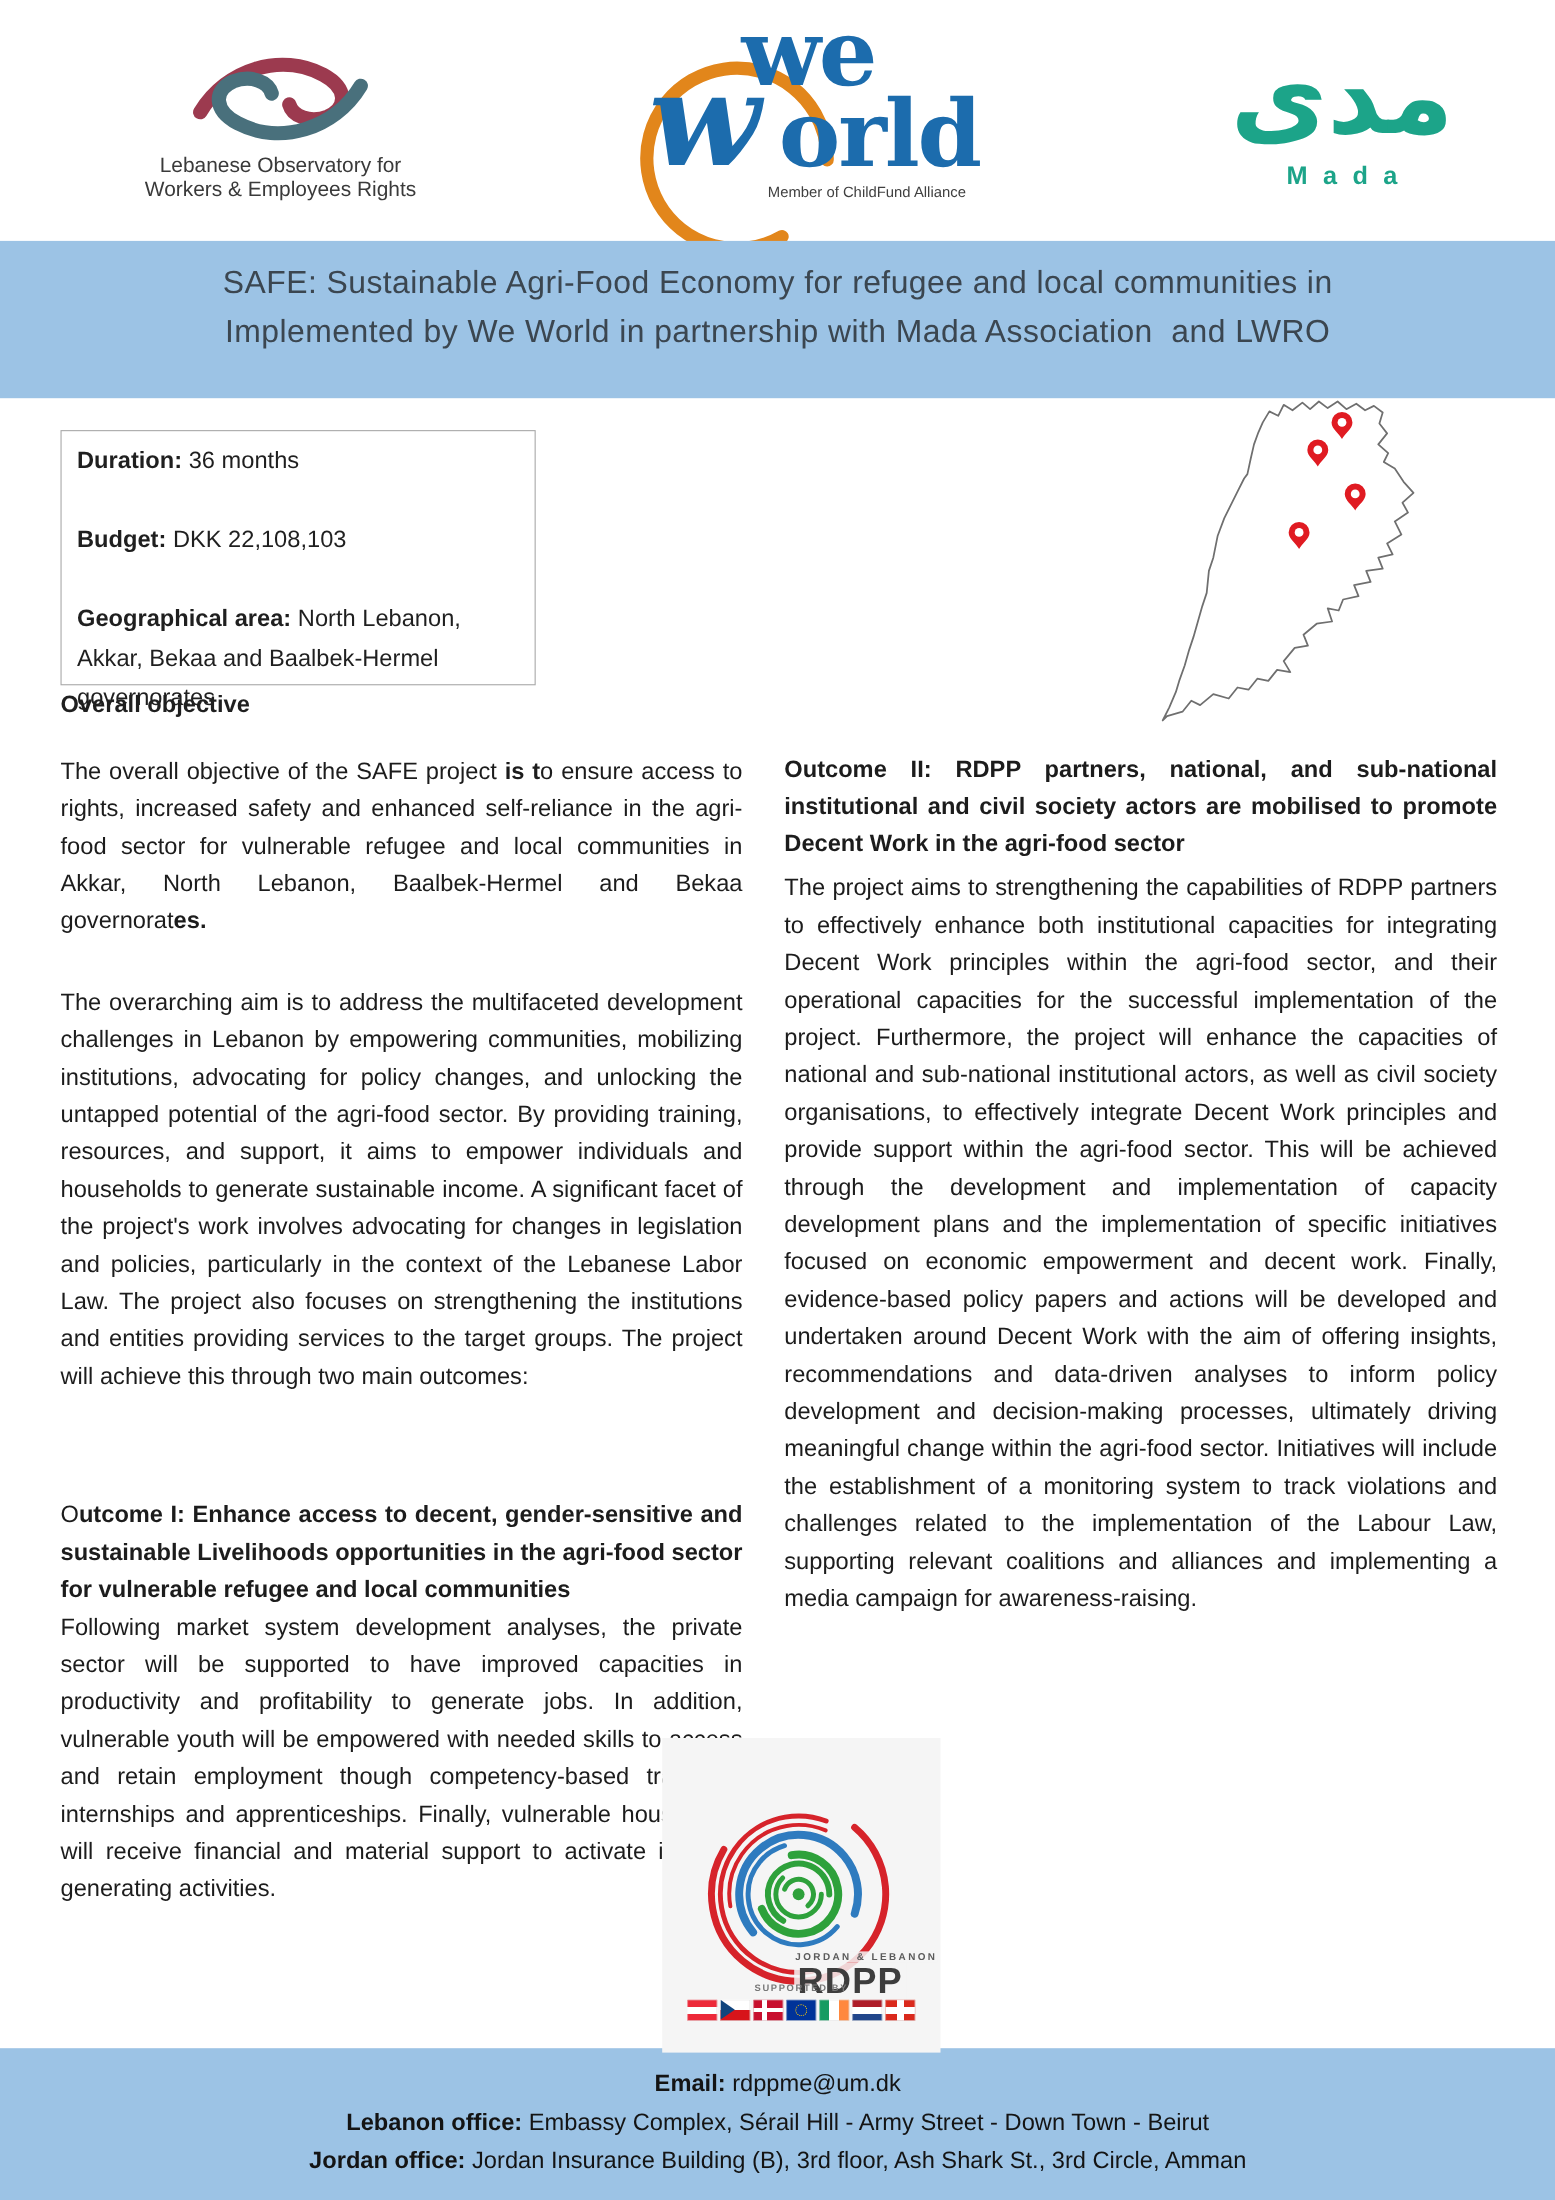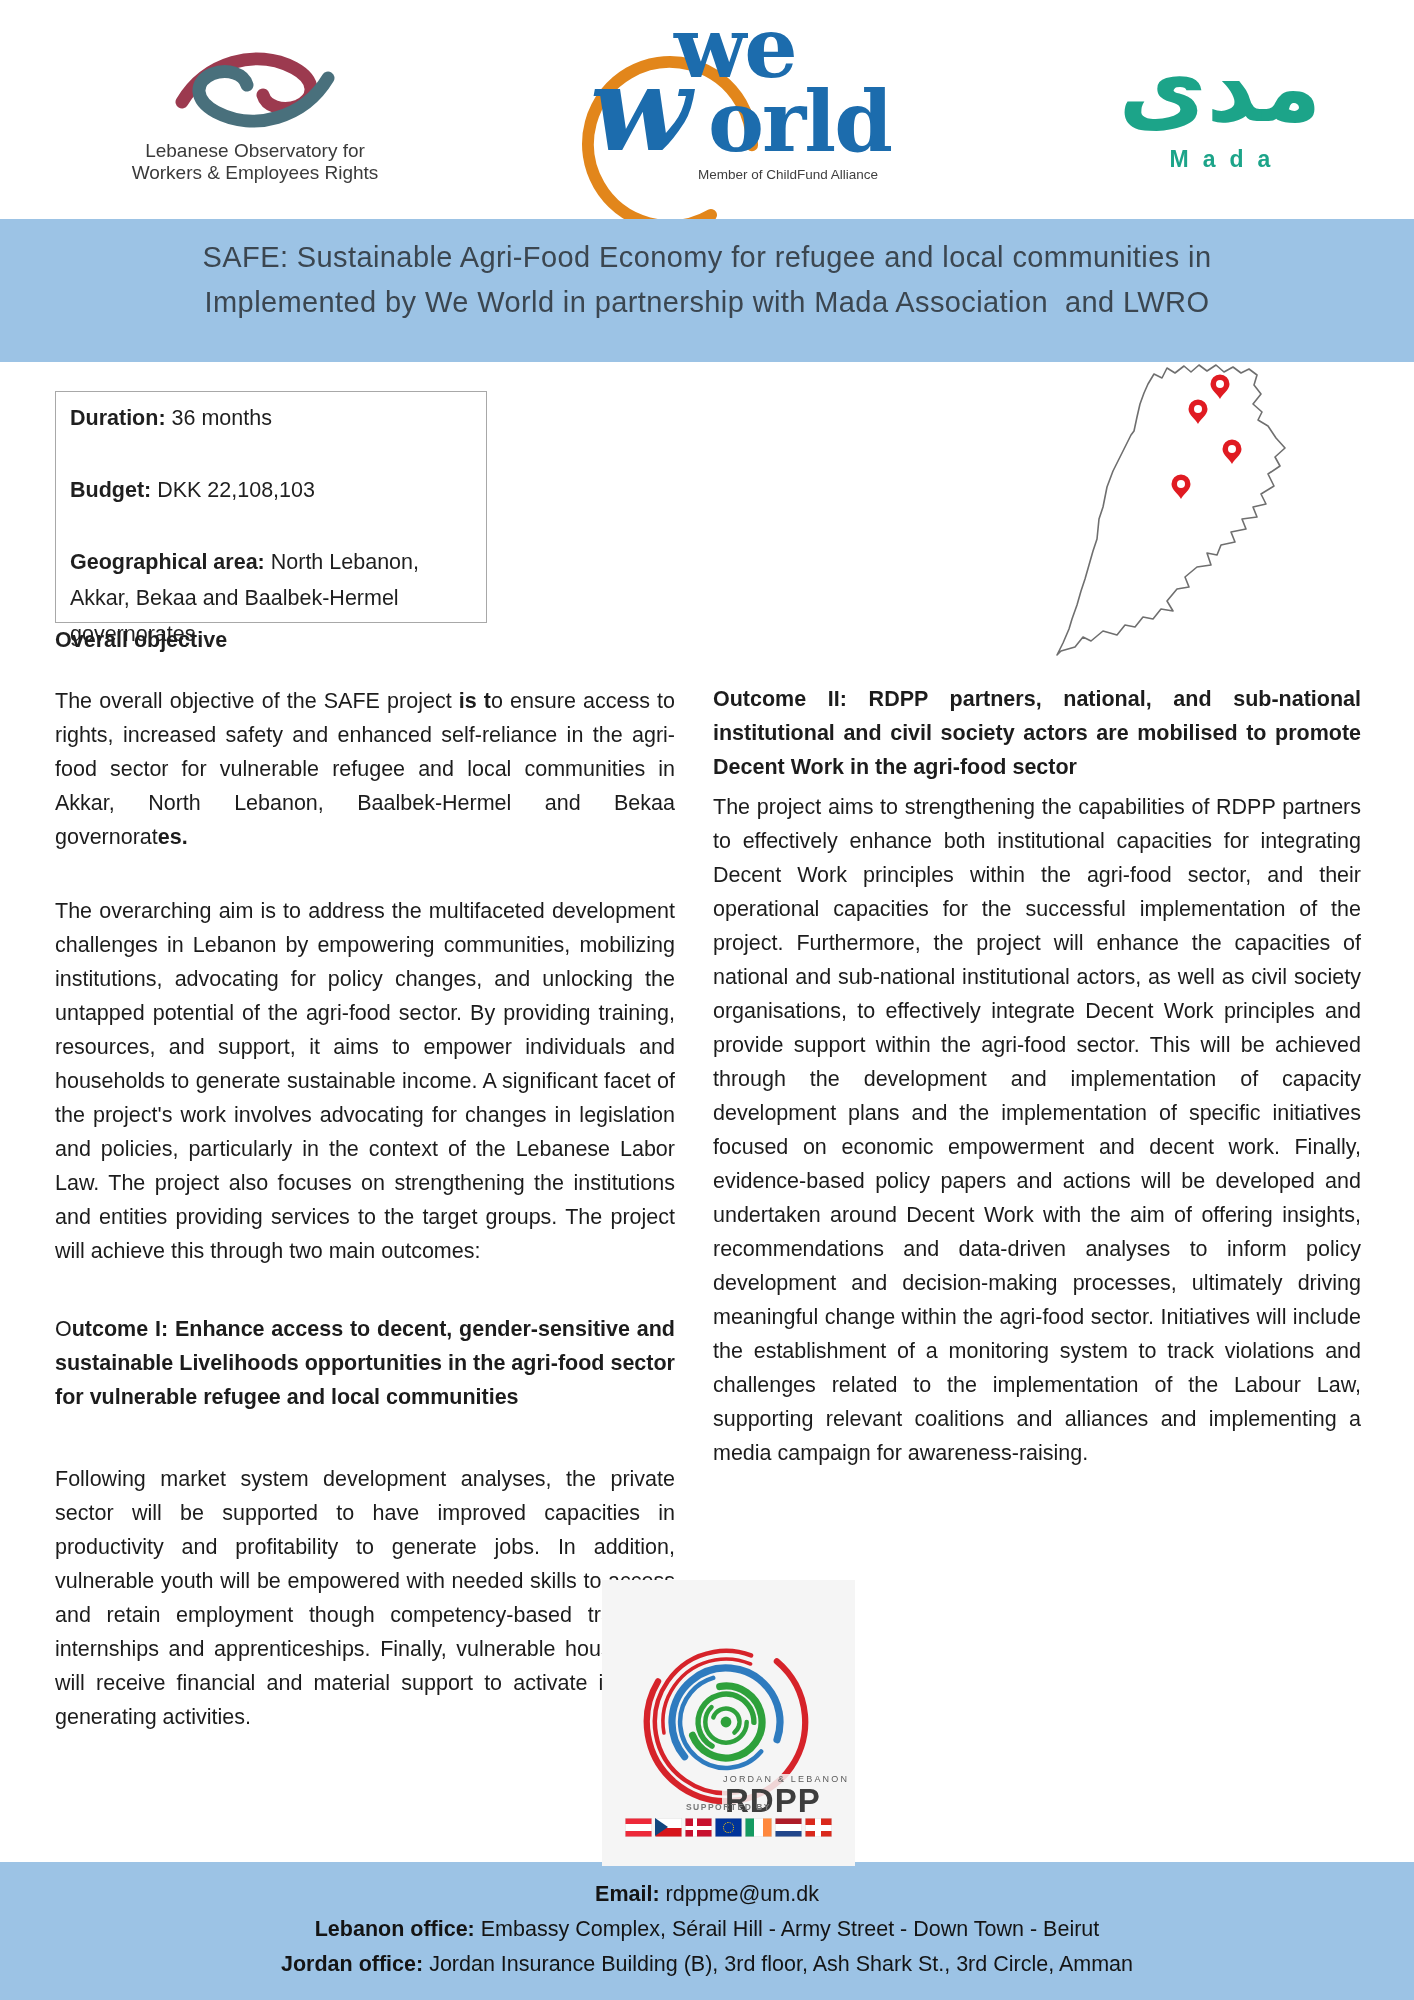--- a/index.html
+++ b/index.html
@@ -42,32 +42,32 @@
   .blabel{font-weight:bold;}
 
   
   #lebanon-map{position:absolute;left:1048px;top:360px;}
 
   
   .col-text{position:absolute;font-size:21.5px;line-height:34px;text-align:justify;color:#1c1c1c;}
   #overall-heading{position:absolute;left:55px;top:628px;font-size:21.5px;font-weight:bold;}
   #left-para1{left:55px;top:662px;width:620px;}
   #left-para2{left:55px;top:872px;width:620px;}
-  #outcome1-heading{left:55px;top:1290px;width:620px;font-weight:normal;}
+  #outcome1-heading{left:55px;top:1338px;width:620px;font-weight:normal;}
   #outcome1-heading b{font-weight:bold;}
   #left-para3{left:55px;top:1440px;width:620px;}
   #outcome2-heading{left:713px;top:660px;width:648px;font-weight:bold;}
   #right-body{left:713px;top:768px;width:648px;}
 
   
   #rdpp-box{position:absolute;left:602px;top:1580px;width:253px;height:286px;background:#f5f5f5;z-index:5;}
   #rdpp-swirl{position:absolute;left:34px;top:52px;}
   #rdpp-name{position:absolute;left:120px;top:158px;font-size:33px;font-weight:bold;
              color:#3d3d3d;letter-spacing:1px;background:rgba(245,245,245,0.85);padding:0 3px;line-height:34px;margin-top:46px;}
-  #rdpp-sub{position:absolute;left:121px;top:194px;font-size:9px;font-weight:normal;color:#5a5a5a;
+  #rdpp-sub{position:absolute;left:121px;top:194px;font-size:9px;font-weight:bold;color:#5a5a5a;
             letter-spacing:2.2px;background:rgba(245,245,245,0.85);}
   #rdpp-supported{position:absolute;left:0;top:222px;width:100%;text-align:center;font-size:8.5px;
                   font-weight:bold;color:#777;letter-spacing:1.5px;}
   #rdpp-flags{position:absolute;left:0;top:238px;width:100%;display:flex;justify-content:center;gap:3px;}
   .flag{position:relative;width:27px;height:19px;overflow:hidden;box-shadow:0 0 0 0.5px #ddd inset;}
   .flag-austria{background:linear-gradient(180deg,#ed2939 0 33%,#fff 33% 66%,#ed2939 66% 100%);}
   .flag-czech-republic{background:linear-gradient(180deg,#fff 0 50%,#d7141a 50% 100%);}
   .flag-czech-republic::before{content:"";position:absolute;left:0;top:0;
       border-top:9.5px solid transparent;border-bottom:9.5px solid transparent;border-left:13px solid #11457e;}
   .flag-denmark{background-color:#c8102e;

